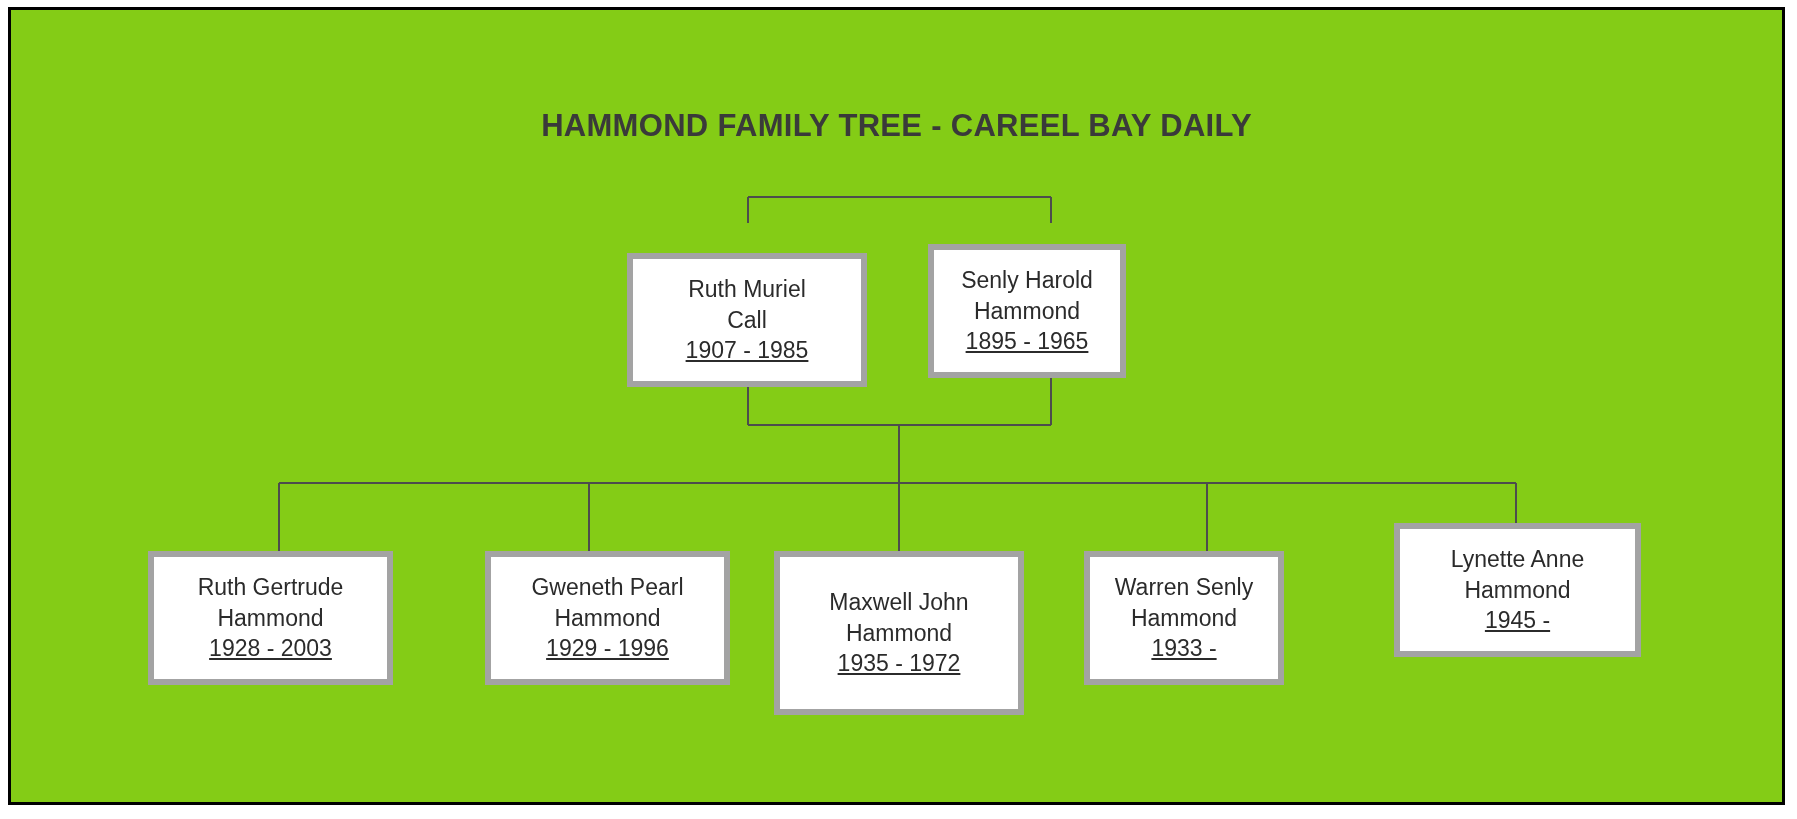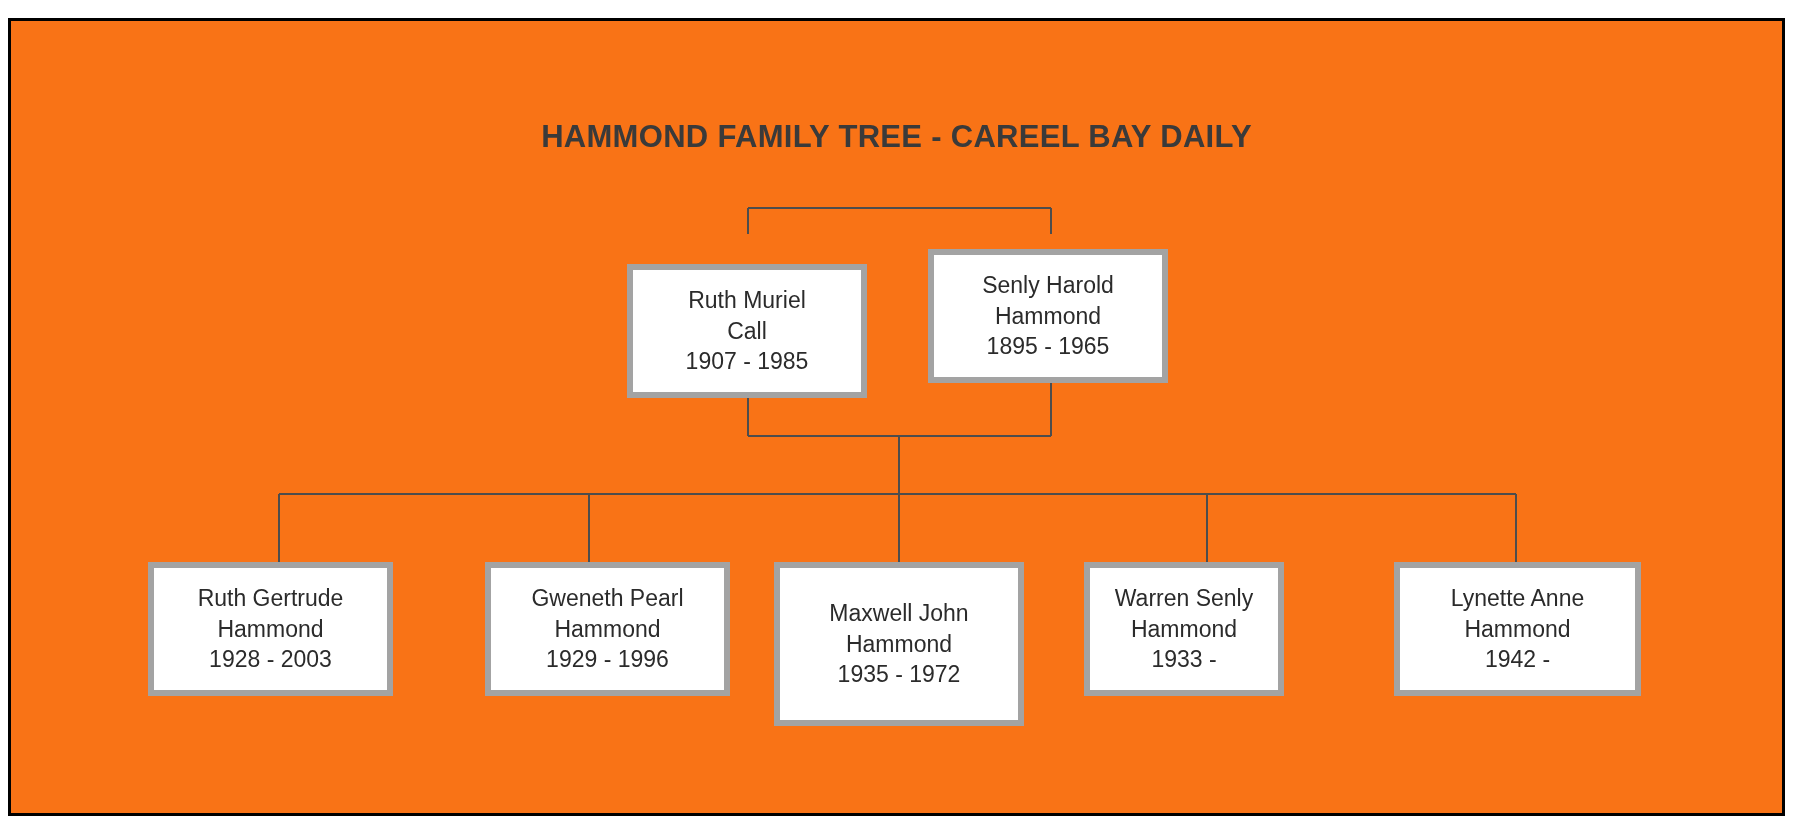--- a/index.html
+++ b/index.html
@@ -13,23 +13,22 @@
     font-family: "Liberation Sans", sans-serif;
     overflow: hidden;
   }
   #frame {
     position: absolute;
     left: 8px;
     top: 7px;
     width: 1777px;
     height: 798px;
     border: 3px solid #000000;
-    background: #f97316;
+    background: #84cc16;
     box-sizing: border-box;
-    margin-top: 11px;
   }
   #canvas {
     position: absolute;
     left: 0;
     top: 0;
     width: 1771px;
     height: 792px;
   }
   #title {
     position: absolute;
@@ -60,21 +59,21 @@
     display: flex;
     flex-direction: column;
     align-items: center;
     justify-content: center;
     color: #2b2b2b;
     font-size: 23px;
     line-height: 1.32;
     text-align: center;
   }
   .node .nm { white-space: pre-line; }
-  .node .dt { white-space: nowrap; }
+  .node .dt { white-space: nowrap; text-decoration: underline; }
 </style>
 </head>
 <body>
 
 <div id="frame">
   <div id="canvas">
 
     <div id="title">HAMMOND FAMILY TREE - CAREEL BAY DAILY</div>
 
     <svg id="lines" viewBox="0 0 1771 792" xmlns="http://www.w3.org/2000/svg">
@@ -99,21 +98,21 @@
         <line x1="1505" y1="473" x2="1505" y2="541"></line>
       </g>
     </svg>
 
     <div class="node" style="left:616px; top:243px; width:240px; height:134px;">
       <div class="nm">Ruth Muriel
 Call</div>
       <div class="dt">1907 - 1985</div>
     </div>
 
-    <div class="node" style="left:917px; top:228px; width:240px; height:134px;">
+    <div class="node" style="left:917px; top:234px; width:198px; height:134px;">
       <div class="nm">Senly Harold
 Hammond</div>
       <div class="dt">1895 - 1965</div>
     </div>
 
     <div class="node" style="left:137px; top:541px; width:245px; height:134px;">
       <div class="nm">Ruth Gertrude
 Hammond</div>
       <div class="dt">1928 - 2003</div>
     </div>
@@ -129,20 +128,20 @@
 Hammond</div>
       <div class="dt">1935 - 1972</div>
     </div>
 
     <div class="node" style="left:1073px; top:541px; width:200px; height:134px;">
       <div class="nm">Warren Senly
 Hammond</div>
       <div class="dt">1933 -</div>
     </div>
 
-    <div class="node" style="left:1383px; top:541px; width:247px; height:134px;">
+    <div class="node" style="left:1383px; top:513px; width:247px; height:134px;">
       <div class="nm">Lynette Anne
 Hammond</div>
-      <div class="dt">1942 -</div>
+      <div class="dt">1945 -</div>
     </div>
 
   </div>
 </div>
 
 </body></html>

